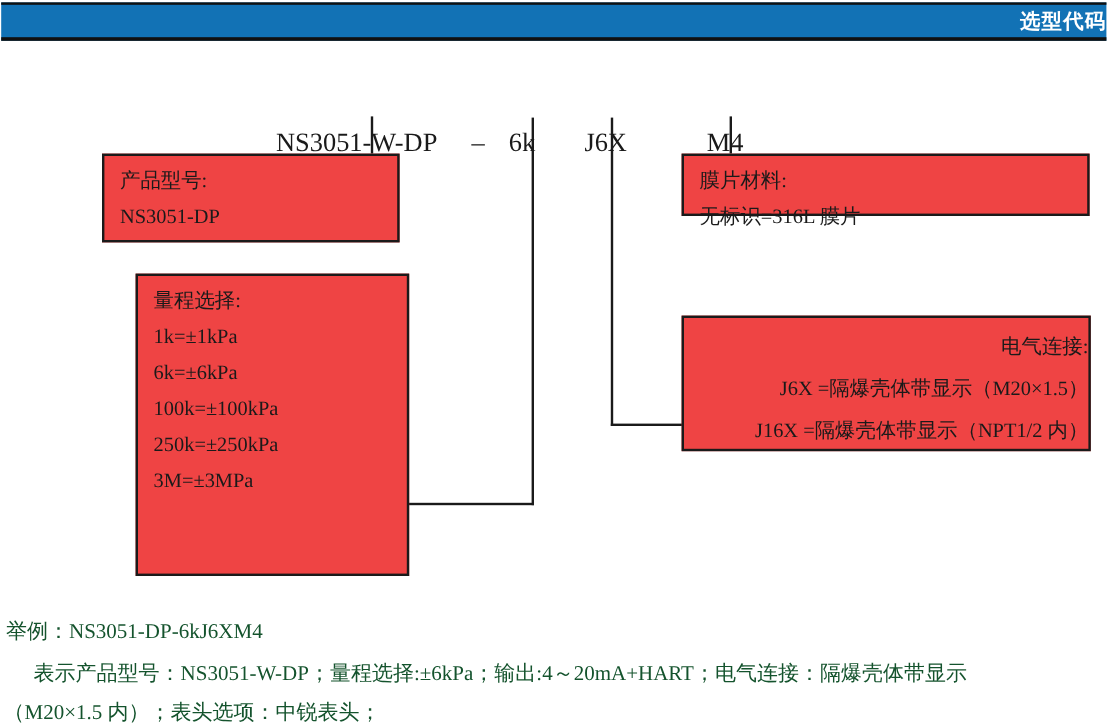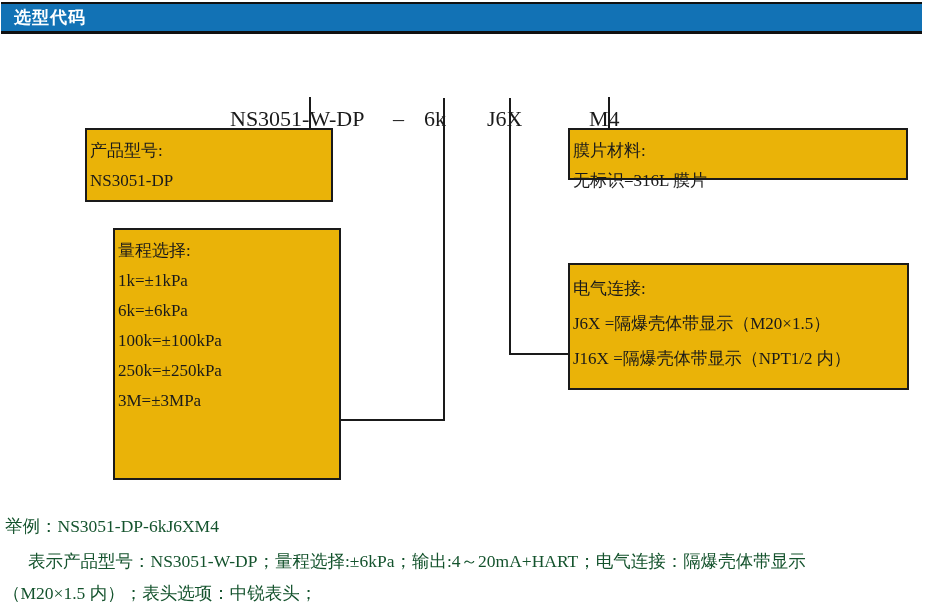--- a/index.html
+++ b/index.html
@@ -6,40 +6,40 @@
   body{
     width:925px;height:605px;position:relative;background:#ffffff;
     font-family:"Liberation Serif","DejaVu Serif",serif;
     color:#1a1a1a;overflow:hidden;
   }
   
   .header-bar{
     position:absolute;left:1px;top:2px;width:921px;height:27px;
     background:#1272B5;
     border-top:2px solid #101010;border-bottom:3px solid #101010;
-    display:flex;align-items:center;
+    display:flex;align-items:center;justify-content:flex-end;
   }
   .header-bar .title{
     color:#ffffff;font-weight:bold;font-size:17px;
     padding-left:13px;letter-spacing:1px;
     font-family:"Liberation Sans","DejaVu Sans",sans-serif;
   }
   
   .code-part{
     position:absolute;top:62px;font-size:22px;white-space:nowrap;
     font-family:"Liberation Serif","DejaVu Serif",serif;
     margin-top:44px;
   }
   
   .vline,.hline{position:absolute;background:#1a1a1a;}
   
   .dbox{
-    position:absolute;border:2px solid #1a1a1a;background:#eab308;
+    position:absolute;border:2px solid #1a1a1a;background:#ef4444;
     box-sizing:border-box;font-size:17px;line-height:30px;
-    padding:6px 0 0 3px;white-space:nowrap;
+    padding:6px 0 0 13px;white-space:nowrap;
   }
   .dbox div{height:30px;}
   .box-electrical div{height:35px;line-height:35px;}
   
   .example-line{
     position:absolute;font-size:17.5px;white-space:nowrap;color:#14532d;
   }
 </style>
 </head>
 <body>
@@ -73,21 +73,21 @@
   <div>100k=±100kPa</div>
   <div>250k=±250kPa</div>
   <div>3M=±3MPa</div>
 </div>
 
 <div class="dbox" style="left:568px;top:128px;width:340px;height:52px;">
   <div>膜片材料:</div>
   <div>无标识=316L 膜片</div>
 </div>
 
-<div class="dbox box-electrical" style="left:568px;top:263px;width:341px;height:127px;">
+<div class="dbox box-electrical" style="left:568px;top:263px;width:341px;height:113px;text-align:right;">
   <div>电气连接:</div>
   <div>J6X =隔爆壳体带显示（M20×1.5）</div>
   <div>J16X =隔爆壳体带显示（NPT1/2 内）</div>
 </div>
 
 <div class="example-line" style="left:5px;top:514px;">举例：NS3051-DP-6kJ6XM4</div>
 <div class="example-line" style="left:28px;top:549px;">表示产品型号：NS3051-W-DP；量程选择:±6kPa；输出:4～20mA+HART；电气连接：隔爆壳体带显示</div>
 <div class="example-line" style="left:3px;top:581px;">（M20×1.5 内）；表头选项：中锐表头；</div>
 
 </body></html>

